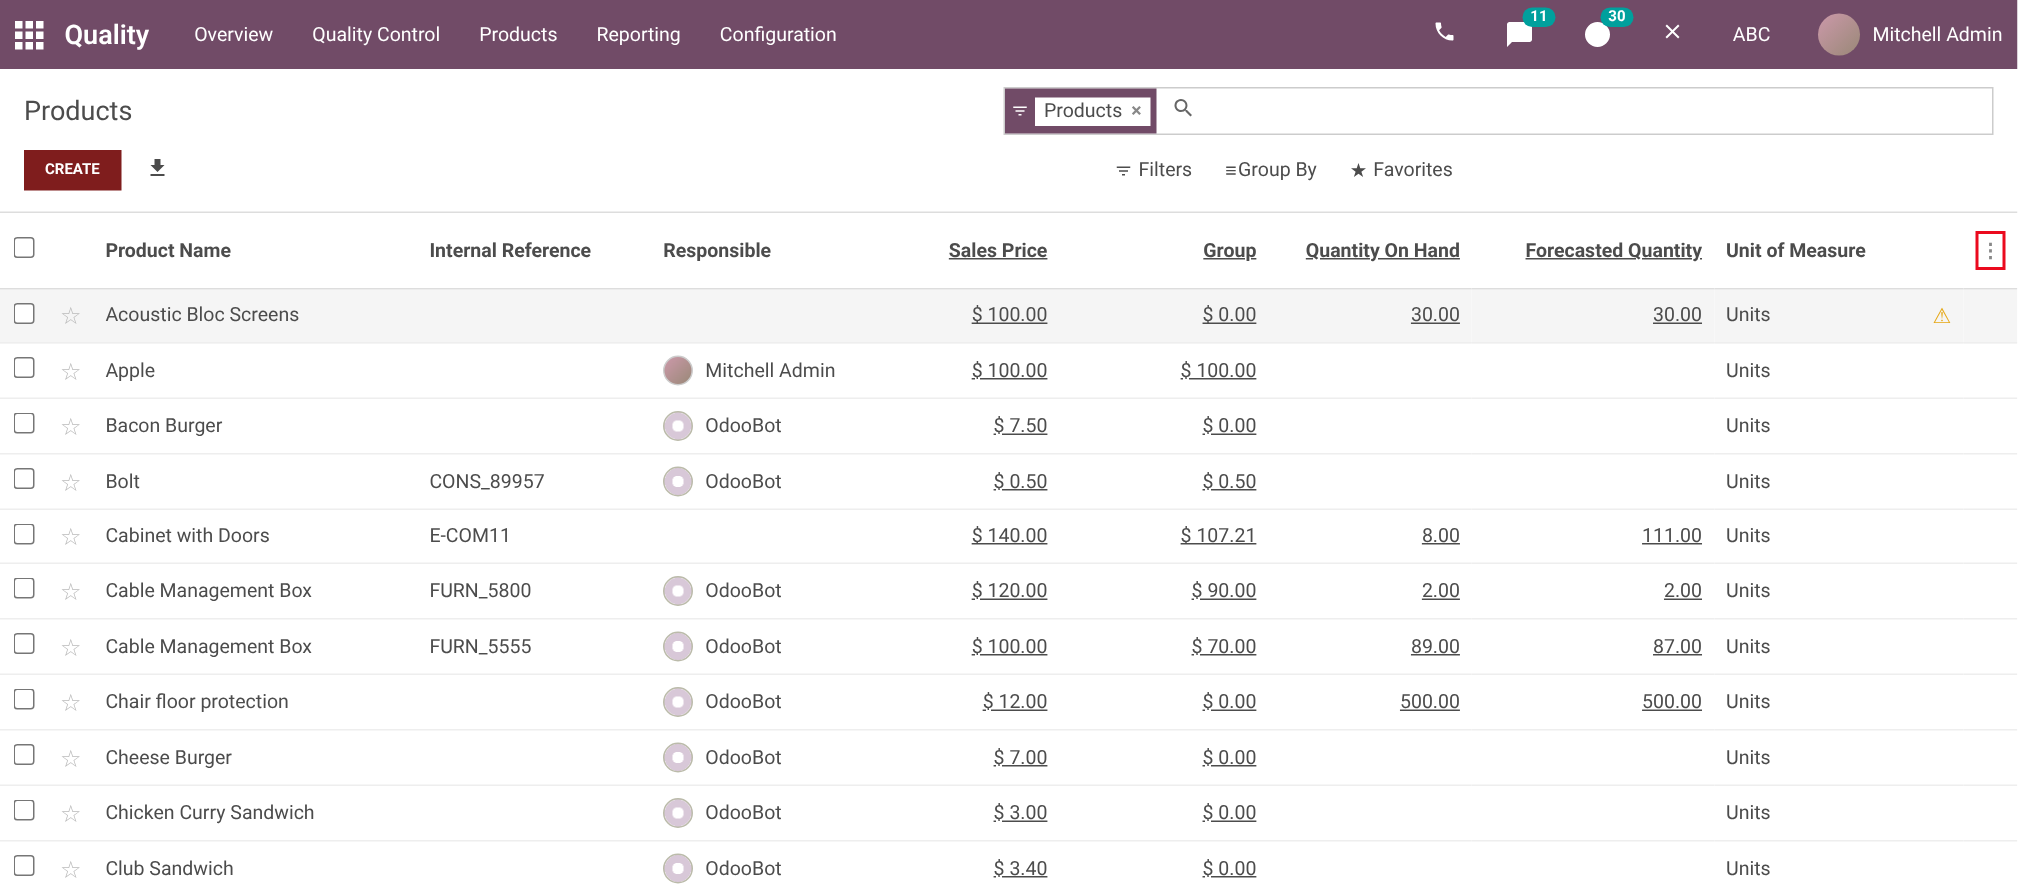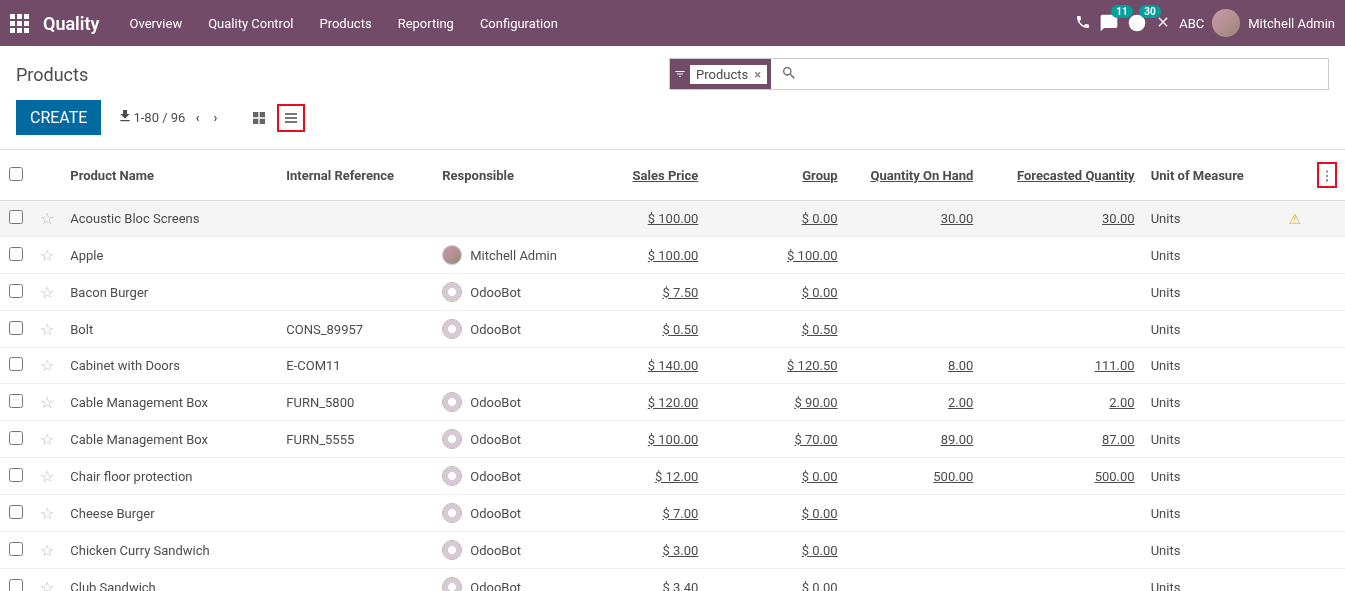--- a/index.html
+++ b/index.html
@@ -4,37 +4,37 @@
 <style>
 * { margin: 0; padding: 0; box-sizing: border-box; font-family: -apple-system, BlinkMacSystemFont, "Segoe UI", Roboto, sans-serif; }
 body { font-size: 13px; color: #4c4c4c; background: #fff; width: 1345px; height: 591px; overflow: hidden; }
 
 .topbar { background: #714B67; height: 46px; display: flex; align-items: center; color: #fff; padding: 0 10px; }
 .apps-icon { display: grid; grid-template-columns: repeat(3, 5px); grid-template-rows: repeat(3, 5px); gap: 2px; margin-right: 14px; cursor: pointer; }
 .apps-icon span { background: #fff; }
 .brand { font-size: 18px; font-weight: 600; margin-right: 30px; }
 .nav { display: flex; gap: 26px; align-items: center; }
 .nav-item { color: #fff; cursor: pointer; font-size: 13px; }
-.topbar-right { margin-left: auto; display: flex; align-items: center; gap: 8px; }
+.topbar-right { margin-left: auto; display: flex; align-items: center; gap: 32px; }
 .badge-wrap { position: relative; display: flex; align-items: center; }
 .badge { position: absolute; top: -8px; left: 12px; background: #00A09D; color: #fff; border-radius: 8px; padding: 1px 5px; font-size: 10px; font-weight: bold; }
 .avatar-sm { width: 28px; height: 28px; border-radius: 50%; background: linear-gradient(135deg,#c9a,#987); display: inline-block; }
 .user-seg { display: flex; align-items: center; gap: 8px; }
 
 .header-row { display: flex; align-items: center; padding: 12px 16px 0 16px; }
 .breadcrumb { font-size: 18px; color: #4c4c4c; }
 .search-wrap { margin-left: auto; display: flex; align-items: center; border: 1px solid #ccc; width: 660px; height: 32px; }
 .facet { background: #714B67; color: #fff; display: flex; align-items: center; padding: 0 4px; height: 100%; }
 .facet-label { background: #fff; color: #4c4c4c; padding: 2px 6px; margin-left: 4px; display: flex; align-items: center; gap: 6px; }
 .facet-label .x { color: #888; font-weight: bold; cursor: pointer; }
 .search-input { border: none; outline: none; flex: 1; padding: 0 8px; font-size: 13px; }
 .search-icon { padding: 0 10px; color: #666; }
 
 .controls-row { display: flex; align-items: center; padding: 10px 16px 14px 16px; }
-.btn-create { background: #0369a1; color: #fff; border: none; padding: 8px 14px; font-weight: normal; font-size: 16px; cursor: pointer; }
+.btn-create { background: #7f1d1d; color: #fff; border: none; padding: 8px 14px; font-weight: bold; font-size: 10px; cursor: pointer; }
 .dl-icon { margin-left: 16px; color: #4c4c4c; cursor: pointer; }
 .filter-group { margin-left: auto; display: flex; gap: 22px; color: #4c4c4c; margin-right: auto; padding-left: 270px; }
 .filter-item { display: flex; align-items: center; gap: 4px; cursor: pointer; font-size: 13px; }
 .pager { display: flex; align-items: center; gap: 10px; color: #4c4c4c; }
 .pager-arrows { display: flex; gap: 14px; }
 .pager-arrows span { cursor: pointer; font-weight: bold; color: #4c4c4c; }
 .view-toggle { display: flex; gap: 4px; margin-left: 18px; }
 .vt { width: 28px; height: 28px; display: flex; align-items: center; justify-content: center; cursor: pointer; color: #666; }
 .vt.active { color: #4c4c4c; }
 .highlight { border: 2px solid #EB0A1E; }
@@ -140,37 +140,34 @@
   </div>
 </div>
 
 <div class="controls-row">
   <button class="btn-create">CREATE</button>
   <span class="dl-icon">
     <svg width="16" height="16" viewBox="0 0 24 24" fill="#4c4c4c">
         <path d="M19 9h-4V3H9v6H5l7 7 7-7zM5 18v2h14v-2H5z"></path>
       </svg>
   </span>
-  <div class="pager">
-    <span>1-80 / 96</span>
-    <div class="pager-arrows">
-      <span>‹</span>
-      <span>›</span>
-    </div>
-    <div class="view-toggle">
-      <div class="vt">
-        <svg width="16" height="16" viewBox="0 0 24 24" fill="#666">
-            <path d="M3 3h8v8H3zM13 3h8v8h-8zM3 13h8v8H3zM13 13h8v8h-8z"></path>
-          </svg>
-      </div>
-      <div class="vt active highlight">
-        <svg width="16" height="16" viewBox="0 0 24 24" fill="#4c4c4c">
-            <path d="M3 5h18v2H3zM3 11h18v2H3zM3 17h18v2H3z"></path>
-          </svg>
-      </div>
+  <div class="filter-group">
+    <div class="filter-item">
+      <svg width="12" height="12" viewBox="0 0 24 24" fill="#4c4c4c">
+          <path d="M10 18h4v-2h-4v2zM3 6v2h18V6H3zm3 7h12v-2H6v2z"></path>
+        </svg>
+      <span>Filters</span>
+    </div>
+    <div class="filter-item">
+      <span style="letter-spacing:-3px;">≡</span>
+      <span>Group By</span>
+    </div>
+    <div class="filter-item">
+      <span>★</span>
+      <span>Favorites</span>
     </div>
   </div>
 </div>
 
 <div class="table-wrap">
   <table>
     <thead>
       <tr>
         <th class="chk"><input type="checkbox" style=""></th>
         <th class="star-col"></th>
@@ -260,21 +257,21 @@
           <td class="col-warn"></td>
           <td class="kebab"></td>
         </tr>
         <tr class="data">
           <td class="chk"><input type="checkbox" style=""></td>
           <td class="star-col"><span class="star">☆</span></td>
           <td>Cabinet with Doors</td>
           <td>E-COM11</td>
           <td></td>
           <td class="num">$ 140.00</td>
-          <td class="num">$ 120.50</td>
+          <td class="num">$ 107.21</td>
           <td class="num">8.00</td>
           <td class="num">111.00</td>
           <td>Units</td>
           <td class="col-warn"></td>
           <td class="kebab"></td>
         </tr>
         <tr class="data">
           <td class="chk"><input type="checkbox" style=""></td>
           <td class="star-col"><span class="star">☆</span></td>
           <td>Cable Management Box</td>

